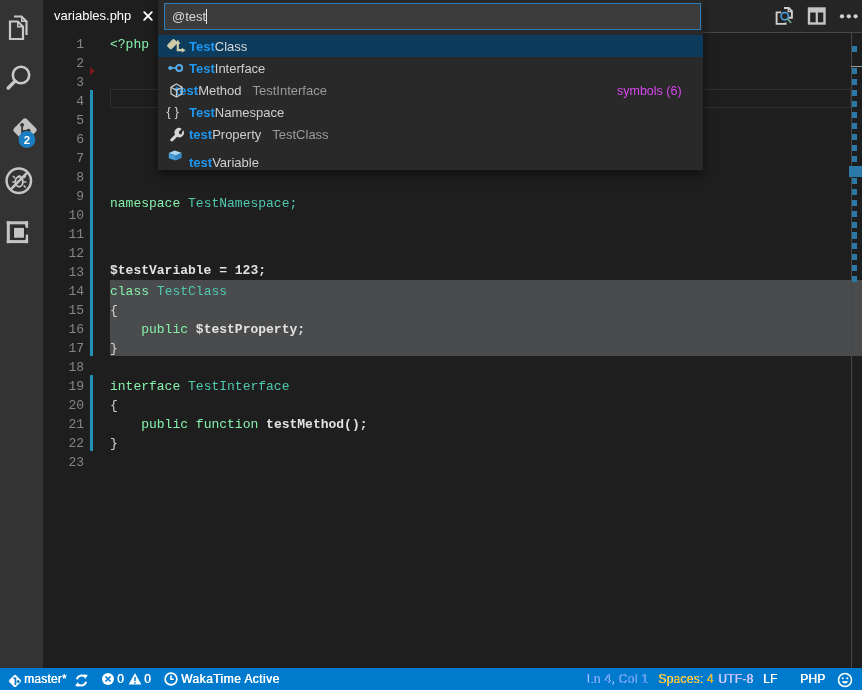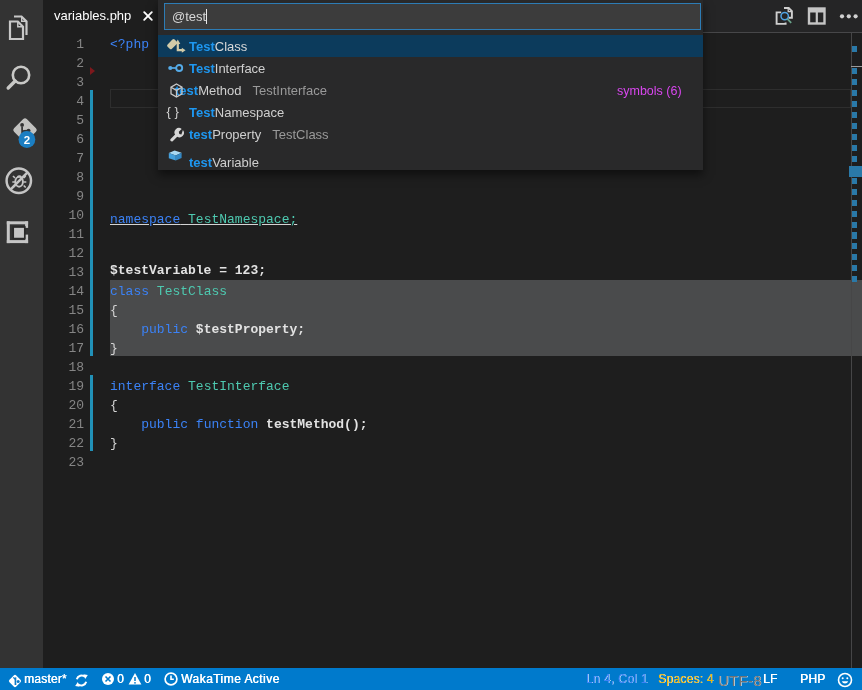--- a/index.html
+++ b/index.html
@@ -1,39 +1,39 @@
 <!DOCTYPE html>
 <html><head>
 <meta charset="utf-8">
 <style>
   * { margin:0; padding:0; box-sizing:border-box; }
   html,body { width:862px; height:690px; overflow:hidden; }
   body { position:relative; background:#1e1e1e; font-family:"Liberation Sans",sans-serif; }
   .abs { position:absolute; }
   
   .code { position:absolute; left:110px; font-family:"Liberation Mono",monospace; font-size:13px; line-height:19px; white-space:pre; color:#d4d4d4; padding-top:2px; }
-  .k { color:#3b82f6; }
+  .k { color:#86efac; }
   .t { color:#4ec9b0; }
   .vb { color:#e2e2e2; font-weight:bold; }
   .lnums { position:absolute; left:43px; top:33px; width:41px; text-align:right; font-family:"Liberation Mono",monospace; font-size:13px; line-height:19px; color:#858585; padding-top:2px; }
 </style>
 </head>
 <body>
 
 <div class="abs" style="left:110px; top:280px; width:752px; height:76px; background:#4a4b4c;"></div>
 <div class="abs" style="left:110px; top:89px; width:741px; height:19px; border:1px solid #2e2e2e;"></div>
 
 <div class="abs" style="left:90px; top:90px; width:3.2px; height:266px; background:#2191b8;"></div>
 <div class="abs" style="left:90px; top:375px; width:3.2px; height:76px; background:#2191b8;"></div>
 <div class="abs" style="left:90px; top:67px; width:0; height:0; border-left:5px solid #7d181c; border-top:4px solid transparent; border-bottom:4px solid transparent;"></div>
 
 <div class="lnums">1<br>2<br>3<br>4<br>5<br>6<br>7<br>8<br>9<br>10<br>11<br>12<br>13<br>14<br>15<br>16<br>17<br>18<br>19<br>20<br>21<br>22<br>23</div>
 
 <div class="code" style="top:33px;"><span class="k">&lt;?php</span></div>
-<div class="code" style="top:208px;text-decoration:underline;"><span class="k">namespace</span> <span class="t">TestNamespace;</span></div>
+<div class="code" style="top:192px;"><span class="k">namespace</span> <span class="t">TestNamespace;</span></div>
 <div class="code" style="top:242px;margin-top:17px;"><span class="vb">$testVariable = 123;</span></div>
 <div class="code" style="top:280px;"><span class="k">class</span> <span class="t">TestClass</span></div>
 <div class="code" style="top:299px;">{</div>
 <div class="code" style="top:318px;">    <span class="k">public</span> <span class="vb">$testProperty;</span></div>
 <div class="code" style="top:337px;">}</div>
 <div class="code" style="top:375px;"><span class="k">interface</span> <span class="t">TestInterface</span></div>
 <div class="code" style="top:394px;">{</div>
 <div class="code" style="top:413px;">    <span class="k">public</span> <span class="k">function</span> <span class="vb">testMethod();</span></div>
 <div class="code" style="top:432px;">}</div>
 
@@ -194,21 +194,21 @@
 </svg>
 <div class="abs" style="left:144px; top:672px; font-size:12px; color:#fff; text-shadow:0.4px 0 0 #fff;">0</div>
 <svg class="abs" style="left:164px; top:672px;" width="14" height="14" viewBox="0 0 14 14">
   <circle cx="7" cy="7" r="5.9" fill="none" stroke="#ffffff" stroke-width="1.7"></circle>
   <path d="M7 3.6 L7 7.3 L9.8 7.3" fill="none" stroke="#ffffff" stroke-width="1.6"></path>
 </svg>
 <div class="abs" style="left:181px; top:672px; font-size:12px; color:#fff; letter-spacing:0.45px; text-shadow:0.5px 0 0 #fff;">WakaTime Active</div>
 
 <div class="abs" style="left:586px; top:672px; font-size:12px; color:#3b82f6; letter-spacing:0.35px; text-shadow:0.4px 0 0 #fff;">Ln 4, Col 1</div>
 <div class="abs" style="left:658px; top:672px; font-size:12px; color:#eab308; letter-spacing:0.25px; text-shadow:0.4px 0 0 #fff;">Spaces: 4</div>
-<div class="abs" style="left:718px; top:672px; font-size:15px; color:#737373; letter-spacing:0.25px; text-shadow:0.4px 0 0 #fff;">UTF-8</div>
+<div class="abs" style="left:718px; top:672px; font-size:12px; color:#c4b5fd; letter-spacing:0.25px; text-shadow:0.4px 0 0 #fff;">UTF-8</div>
 <div class="abs" style="left:763px; top:672px; font-size:12px; color:#fff; letter-spacing:0.25px; text-shadow:0.4px 0 0 #fff;">LF</div>
 <div class="abs" style="left:800px; top:672px; font-size:12px; color:#fff; letter-spacing:0.25px; text-shadow:0.4px 0 0 #fff;">PHP</div>
 <svg class="abs" style="left:837px; top:671.5px;" width="16" height="16" viewBox="0 0 16 16">
   <circle cx="8" cy="8" r="6.5" fill="none" stroke="#ffffff" stroke-width="1.6"></circle>
   <circle cx="5.7" cy="6.3" r="1" fill="#ffffff"></circle>
   <circle cx="10.3" cy="6.3" r="1" fill="#ffffff"></circle>
   <path d="M4.8 9.3 a3.4 3.4 0 0 0 6.4 0 z" fill="#ffffff"></path>
 </svg>
 
 </body></html>

